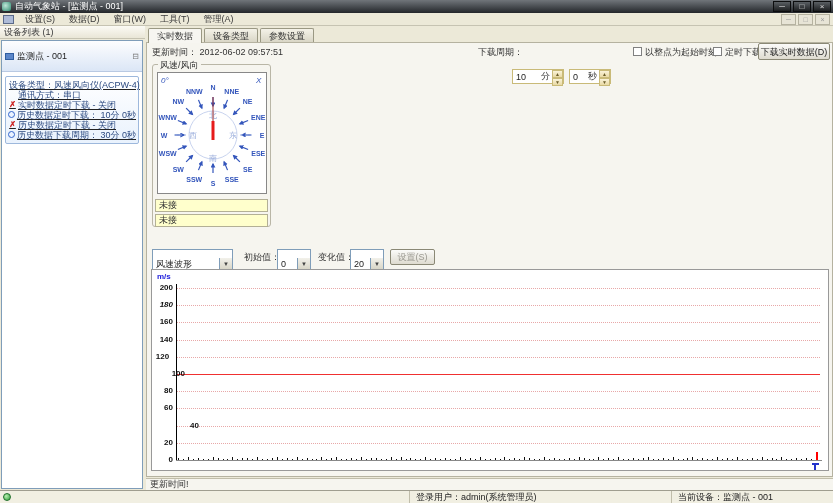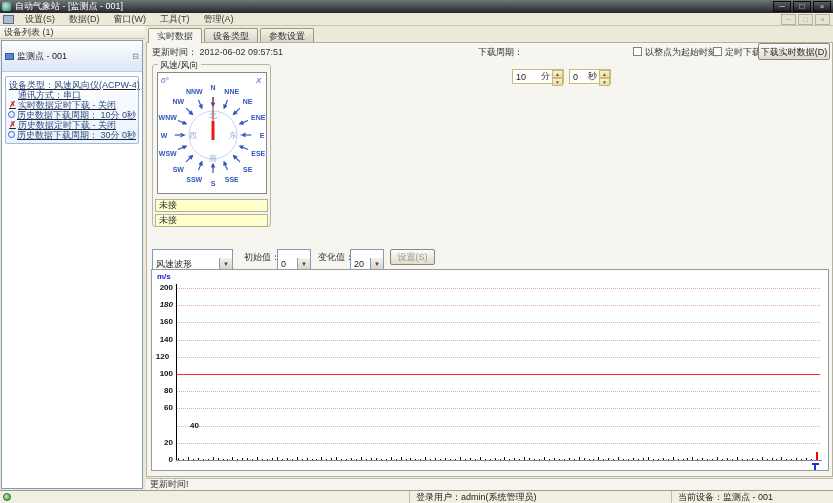--- a/index.html
+++ b/index.html
@@ -162,21 +162,21 @@
         <div class="info-row">
           <span class="ic"></span>
           <span>通讯方式：串口</span>
         </div>
         <div class="info-row">
           <span class="ic ic-x">✗</span>
           <span>实时数据定时下载 - 关闭</span>
         </div>
         <div class="info-row">
           <span class="ic ic-clock"><i></i></span>
-          <span>历史数据下载周期： 10分 0秒</span>
+          <span>历史数据定时下载： 10分 0秒</span>
         </div>
         <div class="info-row">
           <span class="ic ic-x">✗</span>
           <span>历史数据定时下载 - 关闭</span>
         </div>
         <div class="info-row">
           <span class="ic ic-clock"><i></i></span>
           <span>历史数据下载周期： 30分 0秒</span>
         </div>
       </div>
@@ -305,21 +305,21 @@
   <div class="ytick" style="top: 185px; left: 0px;">0</div>
       <div class="gridline" style="top: 172.8px;"></div>
       <div class="ytick" style="top: 167.8px; left: 0px;">20</div>
       <div class="gridline" style="top: 155.6px;"></div>
       <div class="ytick" style="top: 150.6px; left: 0px; margin-left: 26px;">40</div>
       <div class="gridline" style="top: 138.4px;"></div>
       <div class="ytick" style="top: 133.4px; left: 0px;">60</div>
       <div class="gridline" style="top: 121.2px;"></div>
       <div class="ytick" style="top: 116.2px; left: 0px;">80</div>
       <div class="gridline threshold" style="top: 104px;"></div>
-      <div class="ytick" style="top: 99px; left: 0px;">100</div>
+      <div class="ytick" style="top: 99px; left: 12px;">100</div>
       <div class="gridline" style="top: 86.8px;"></div>
       <div class="ytick" style="top: 81.8px; left: 0px; text-align: center;">120</div>
       <div class="gridline" style="top: 69.6px;"></div>
       <div class="ytick" style="top: 64.6px; left: 0px;">140</div>
       <div class="gridline" style="top: 52.4px;"></div>
       <div class="ytick" style="top: 47.4px; left: 0px;">160</div>
       <div class="gridline" style="top: 35.2px;"></div>
       <div class="ytick" style="top: 30.2px; left: 0px; font-style: italic;">180</div>
       <div class="gridline" style="top: 18px;"></div>
       <div class="ytick" style="top: 13px; left: 0px;">200</div>

